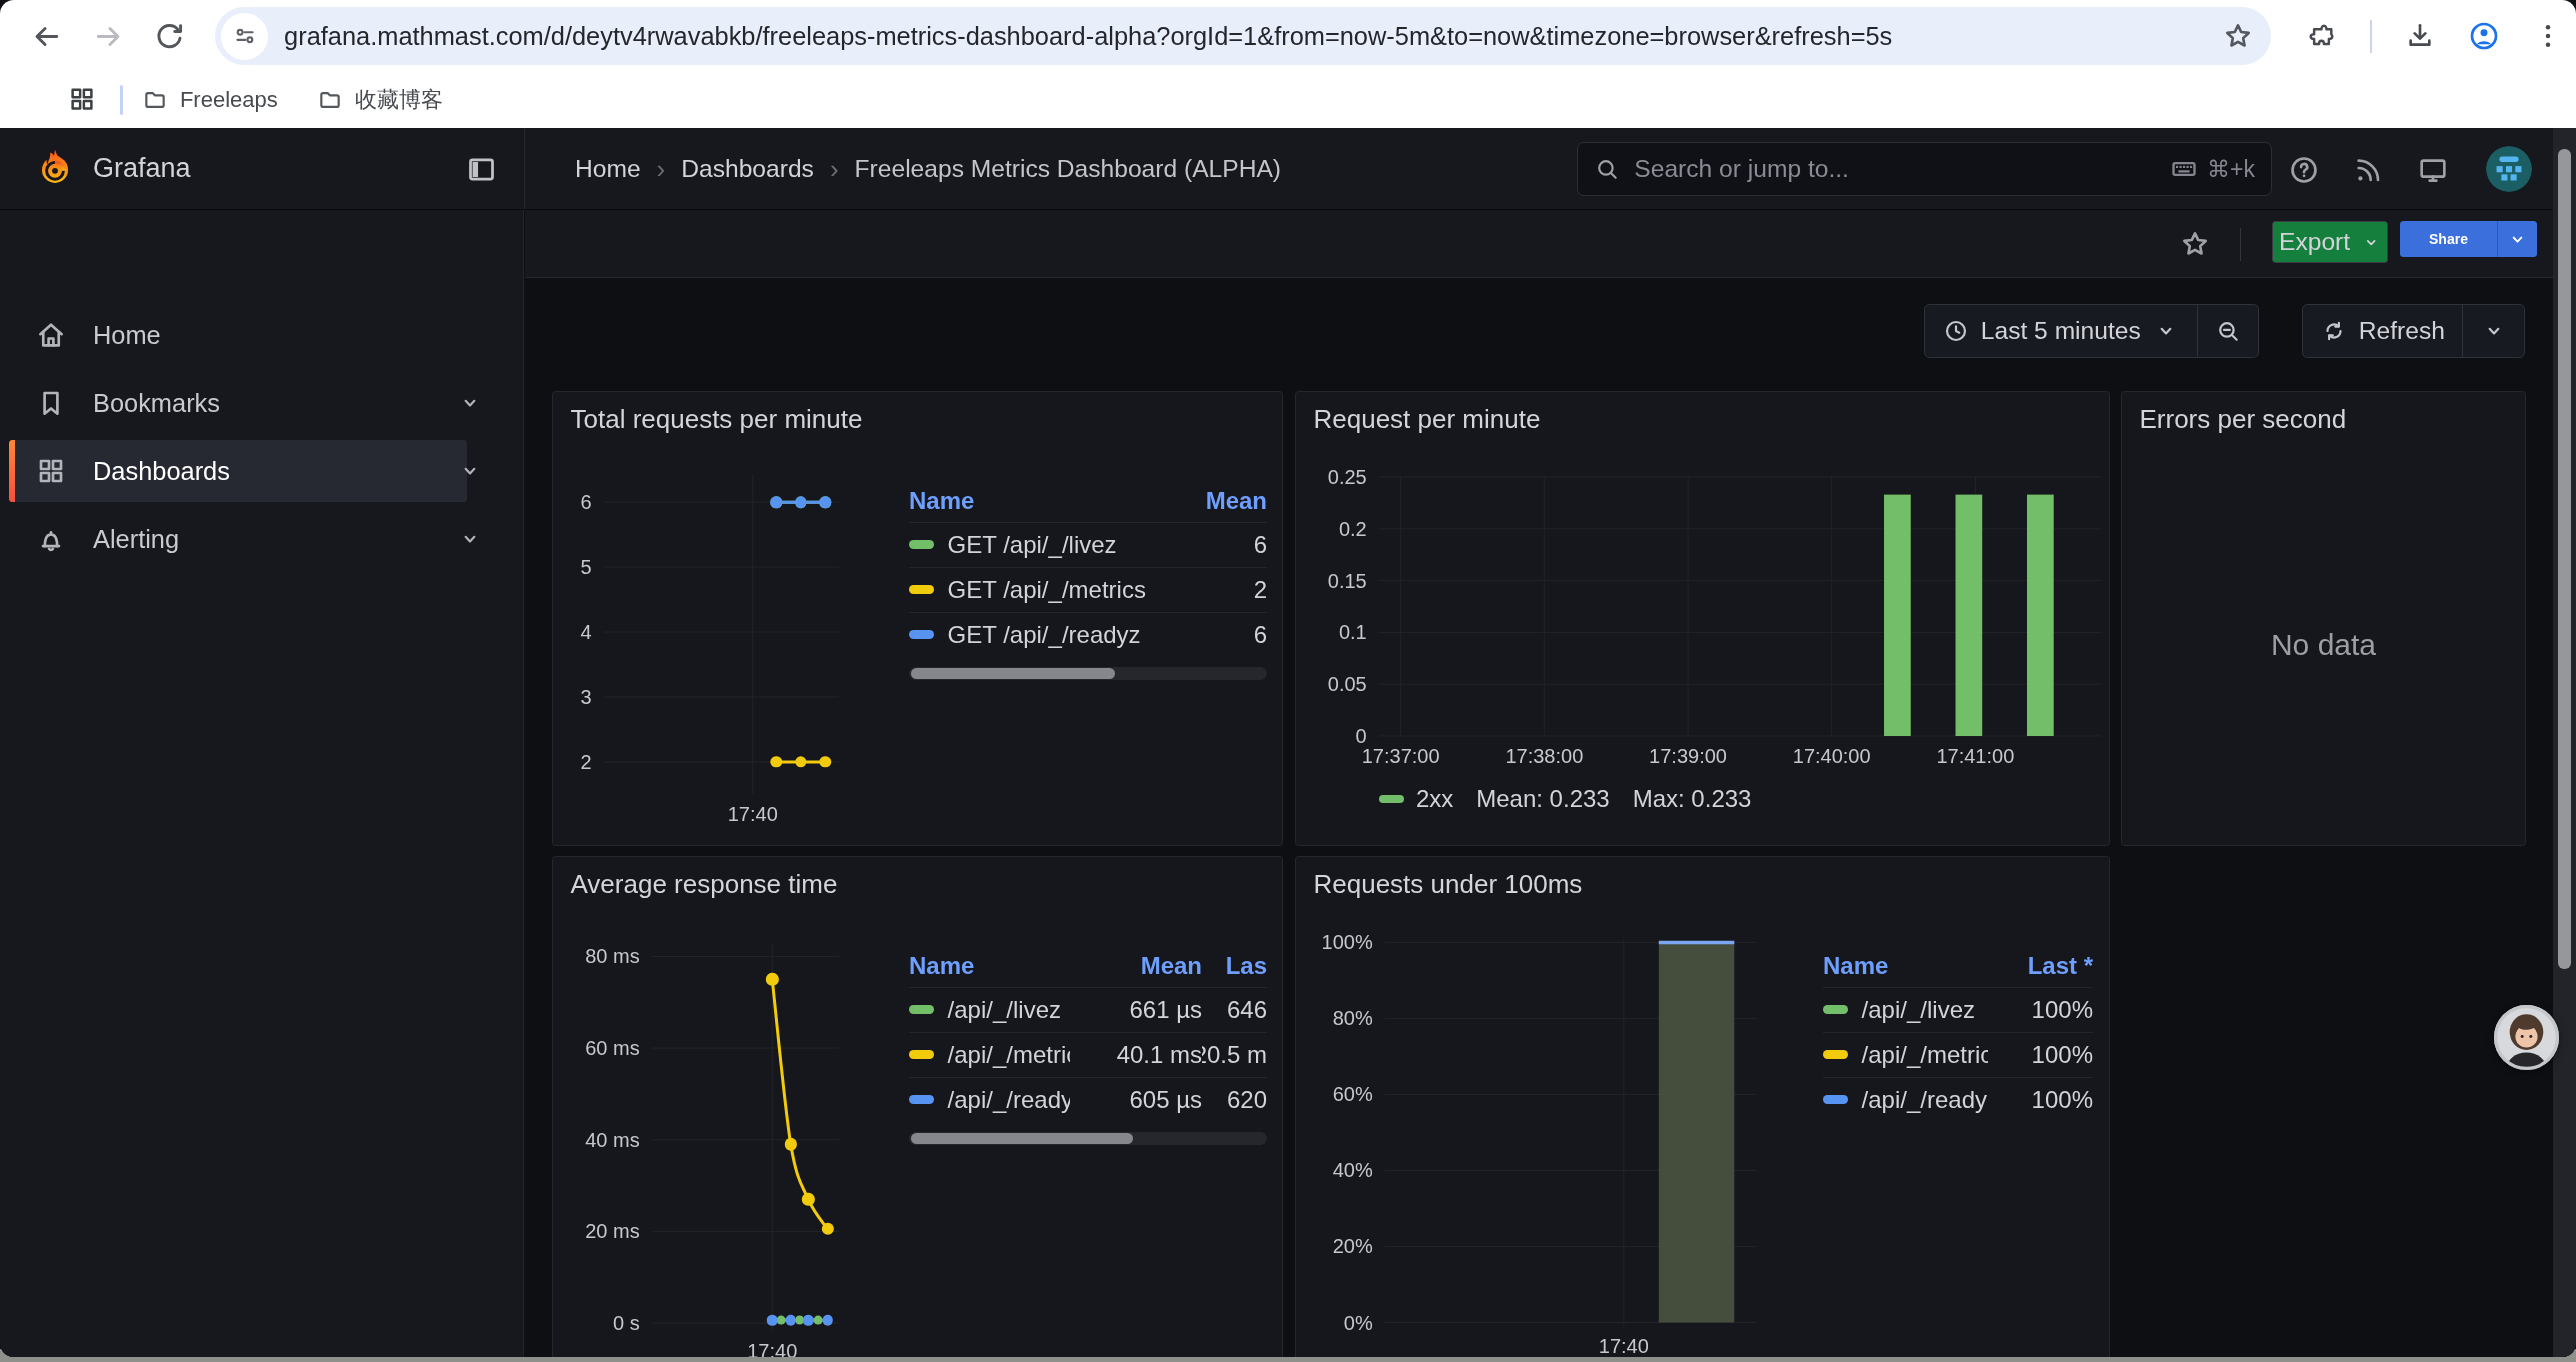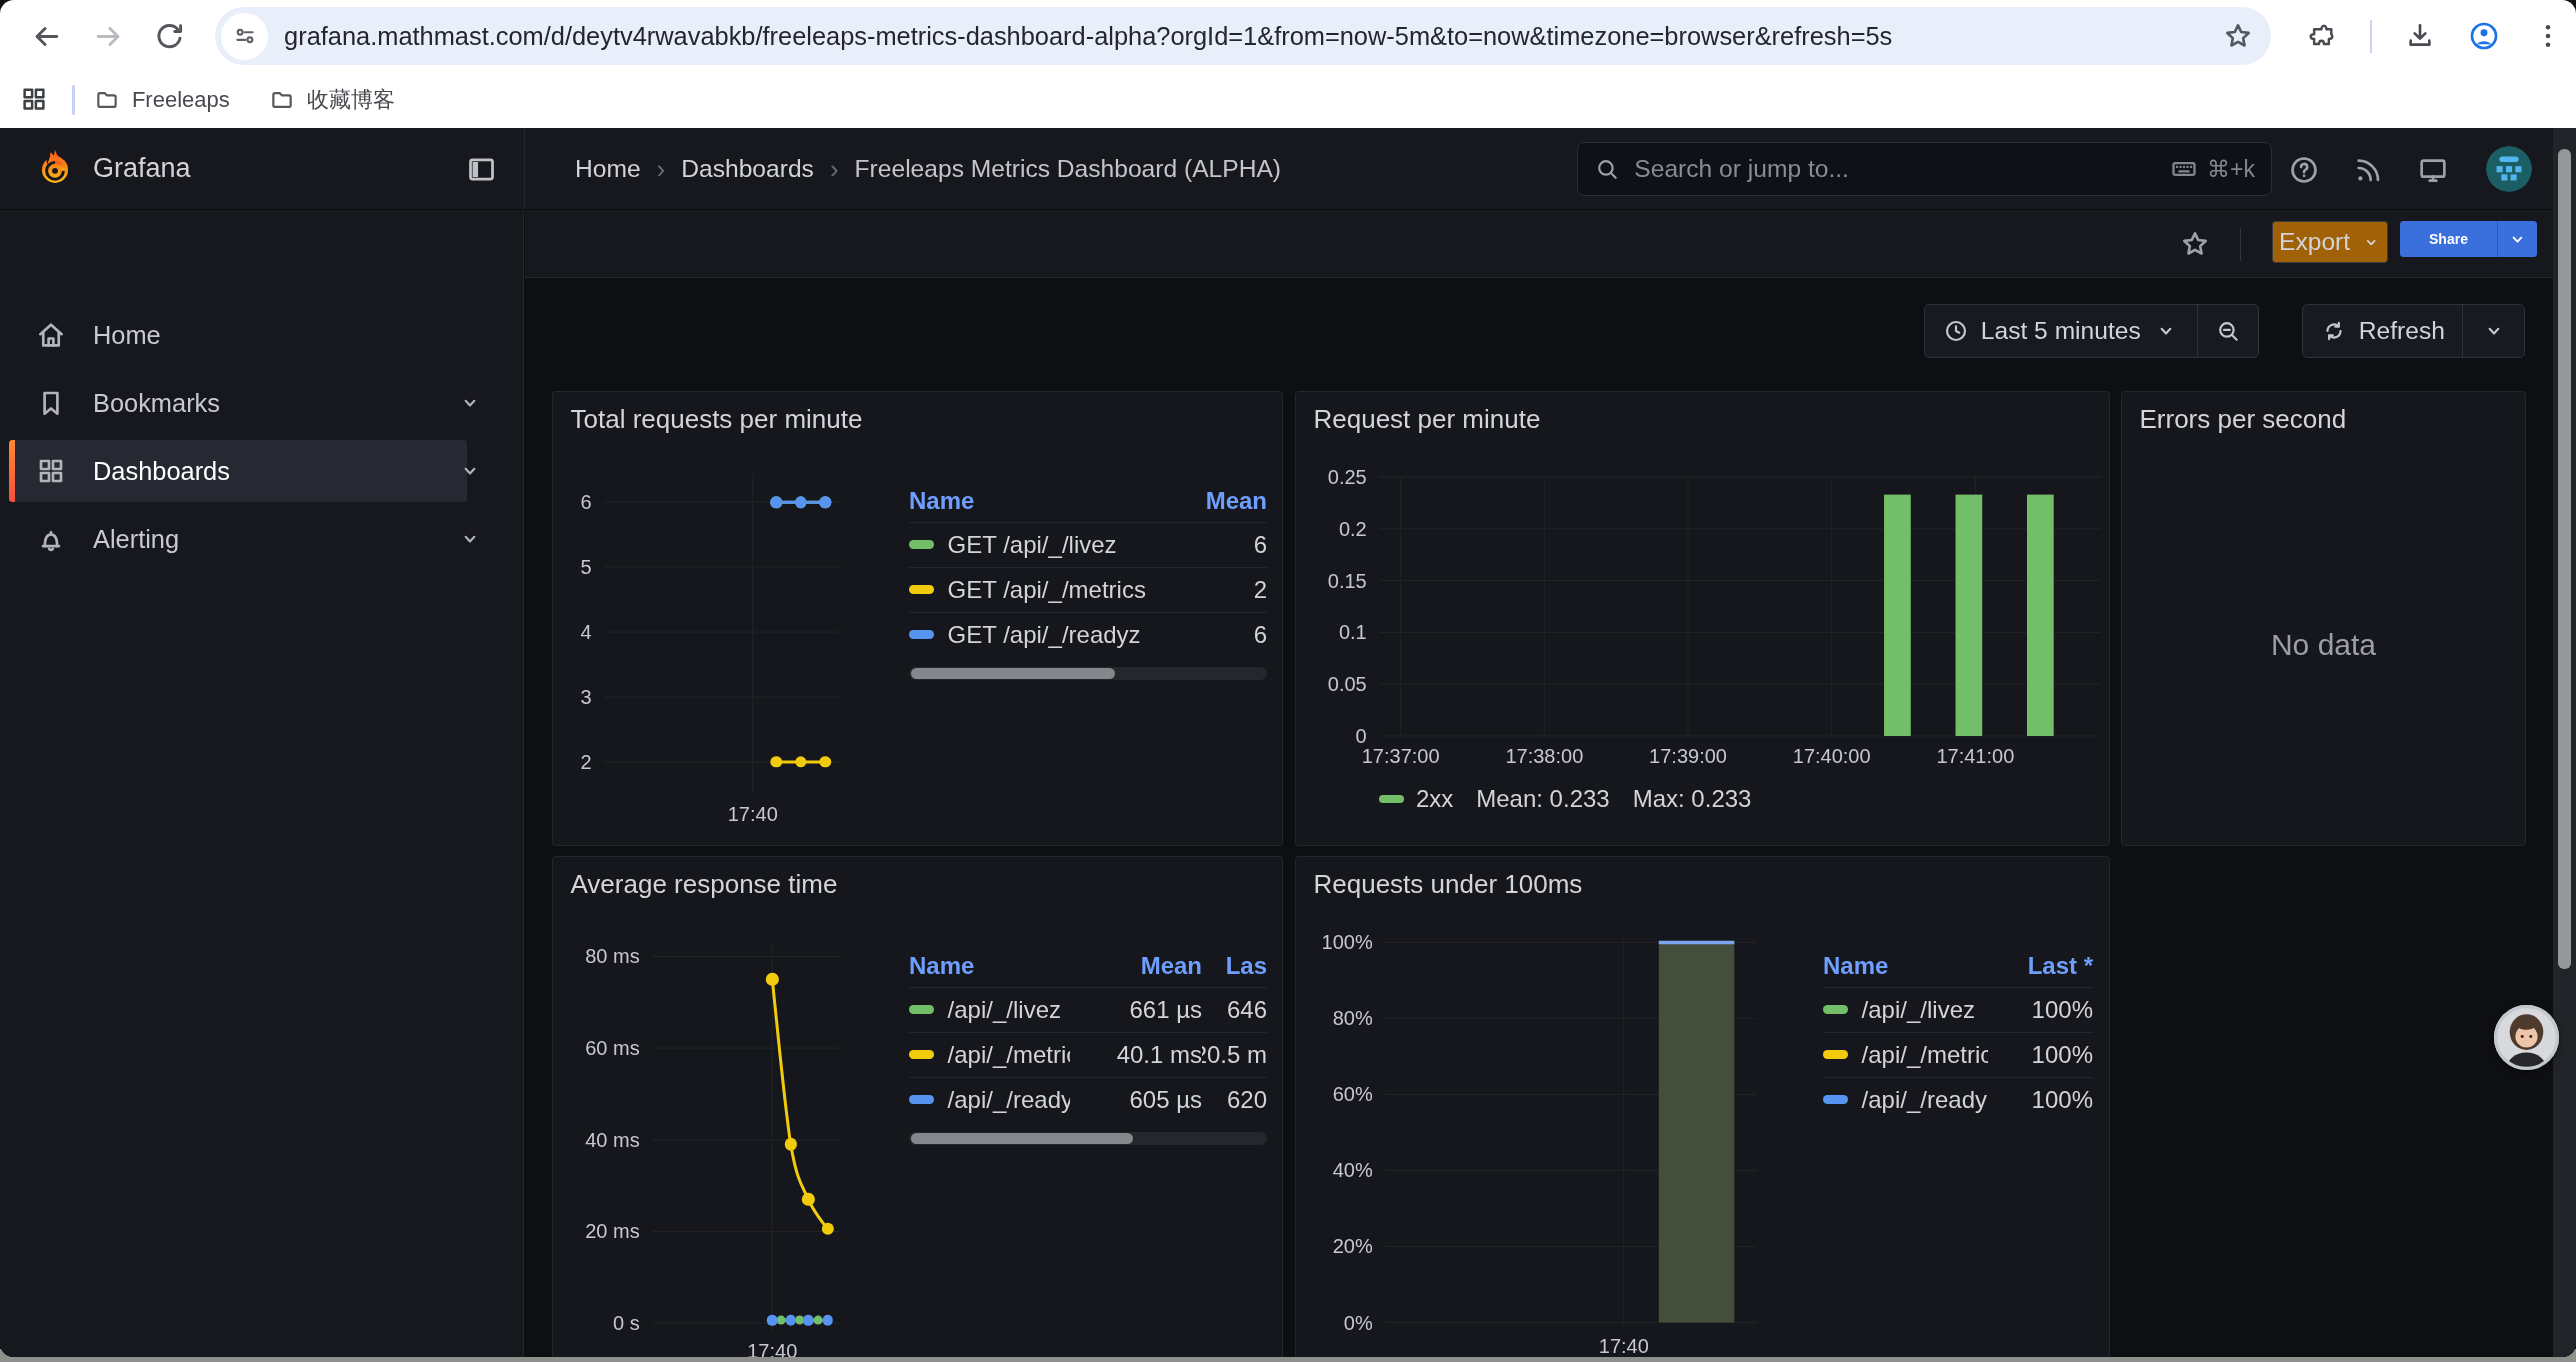--- a/index.html
+++ b/index.html
@@ -15,21 +15,21 @@
   .nav-ic.disabled{color:#b9bbc0;}
   .urlpill{position:absolute;left:215px;top:7px;width:2056px;height:58px;border-radius:29px;background:#e9eefb;display:flex;align-items:center;}
   .tune-circle{width:47px;height:47px;border-radius:50%;background:#ffffff;margin-left:6.1px;display:flex;align-items:center;justify-content:center;color:#5f6368;}
   .tune-circle svg{width:26px;height:26px;}
   .urltext{margin-left:16px;font-size:25.4px;color:#24262b;white-space:nowrap;overflow:hidden;flex:1;}
   .pill-star{width:53px;height:53px;display:flex;align-items:center;justify-content:center;color:#54575c;margin-right:7px;}
   .pill-star svg{width:32px;height:32px;}
   .tb-right{position:absolute;right:12.3px;top:14px;height:44px;display:flex;align-items:center;gap:32px;color:#474a4f;}
   .tb-right .sep{width:1.8px;height:33px;background:#cfd3f0;}
   .tb-right svg{width:32px;height:32px;}
-  .bbar{position:absolute;left:0;top:72px;width:100%;height:56px;background:#ffffff;display:flex;align-items:center;}
+  .bbar{position:absolute;left:0;top:72px;width:100%;height:56px;background:#ffffff;display:flex;align-items:center;padding-left:48px;}
   .bbar .appsgrid{margin-left:19px;color:#3c4043;}
   .bbar .appsgrid svg{width:30px;height:30px;}
   .bbar .vsep{width:2.6px;height:30px;background:#c4d3f5;margin:0 19px 0 23px;border-radius:1.8px;}
   .bm-item{display:flex;align-items:center;gap:12.3px;color:#474a4f;font-size:22px;margin-right:39px;}
   .bm-item svg{width:26px;height:26px;color:#54575c;}
 
   
   .grafana{position:absolute;left:0;top:128px;width:2576px;height:1229px;background:#0e0f13;}
   .topnav{position:absolute;left:0;top:0;width:100%;height:82px;background:#17181d;border-bottom:0.9px solid #0a0b0d;}
   .topnav .vdiv{position:absolute;left:524px;top:0;bottom:0;width:0.9px;background:#26272c;}
@@ -62,21 +62,21 @@
   .srow .schev svg{width:26px;height:26px;}
   .srow.active::before{content:"";position:absolute;left:8.8px;right:56px;top:2.6px;bottom:2.6px;background:#262932;border-radius:3.5px;}
   .srow.active::after{content:"";position:absolute;left:8.8px;top:2.6px;bottom:2.6px;width:6.1px;border-radius:3.5px 0 0 3.5px;background:linear-gradient(180deg,#ff8833,#f5503e);}
   .srow.active .slabel{color:#ffffff;}
 
   .subbar{position:absolute;left:525px;top:82px;right:0;height:68px;background:#17181d;border-bottom:0.9px solid #24262b;}
   .fav-star{position:absolute;left:1648px;top:12.3px;width:44px;height:44px;color:#9fa1a9;display:flex;align-items:center;justify-content:center;}
   .fav-star svg{width:32px;height:32px;}
   .subbar .vsep{position:absolute;left:1715px;top:17.5px;width:0.9px;height:33px;background:#33353b;}
   .btn{display:flex;align-items:center;justify-content:center;font-size:24.6px;border-radius:3.5px;}
-  .export-btn{position:absolute;left:1747px;top:11.4px;width:116px;height:42px;background:#a16207;border:0.9px solid #3a3d45;color:#d3d4d9;gap:10.5px;}
+  .export-btn{position:absolute;left:1747px;top:11.4px;width:116px;height:42px;background:#15803d;border:0.9px solid #3a3d45;color:#d3d4d9;gap:10.5px;}
   .export-btn svg{width:23px;height:23px;}
   .share-btn{position:absolute;left:1875px;top:11.4px;width:137px;height:36px;background:#3b70dc;color:#ffffff;font-weight:bold;display:flex;border-radius:3.5px;overflow:hidden;}
   .share-main{flex:1;display:flex;align-items:center;justify-content:center;border-right:1.8px solid #2b59b5;}
   .share-chev{width:39px;display:flex;align-items:center;justify-content:center;}
   .share-chev svg{width:23px;height:23px;}
 
   .canvas{position:absolute;left:525px;top:151px;right:0;bottom:0;background:#0e0f13;overflow:hidden;}
   .tgroup{position:absolute;display:flex;height:54px;background:#181a21;border:0.9px solid #2f323a;border-radius:5.3px;color:#d3d4d9;font-size:24.6px;}
   .tgroup .seg{display:flex;align-items:center;gap:12.3px;padding:0 17.5px;}
   .tgroup .segdiv{width:0.9px;background:#2f323a;}

